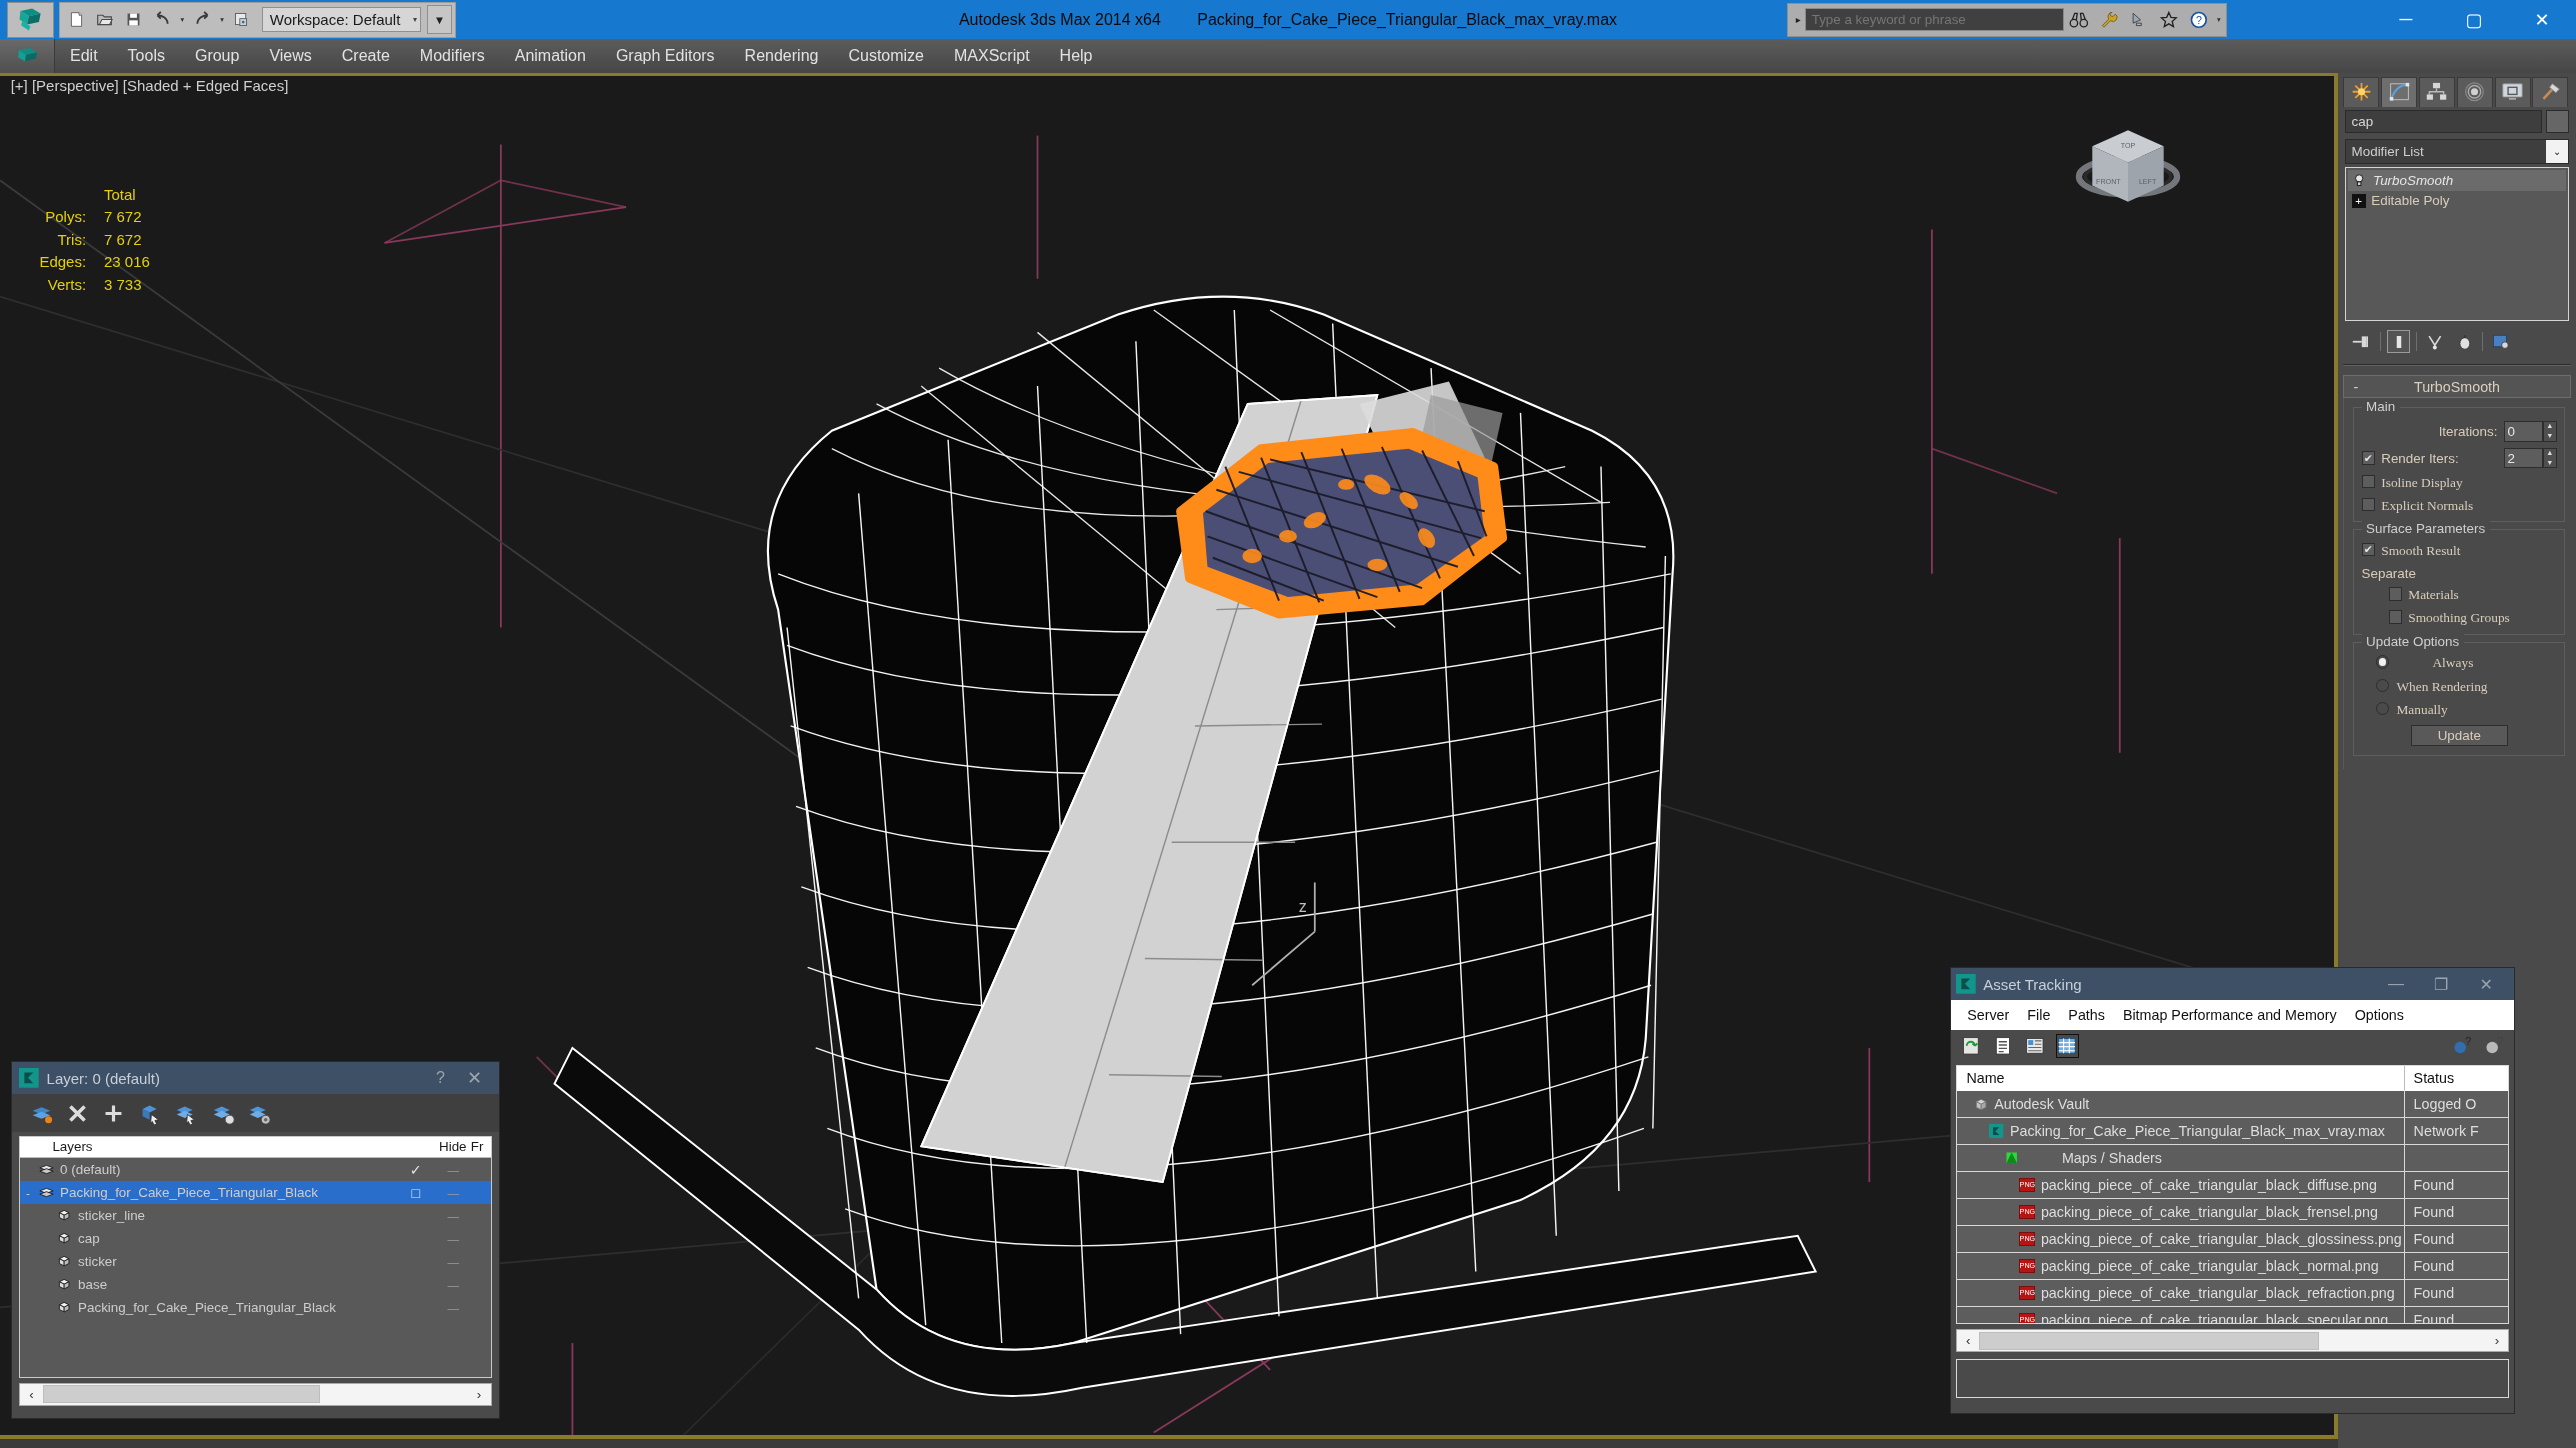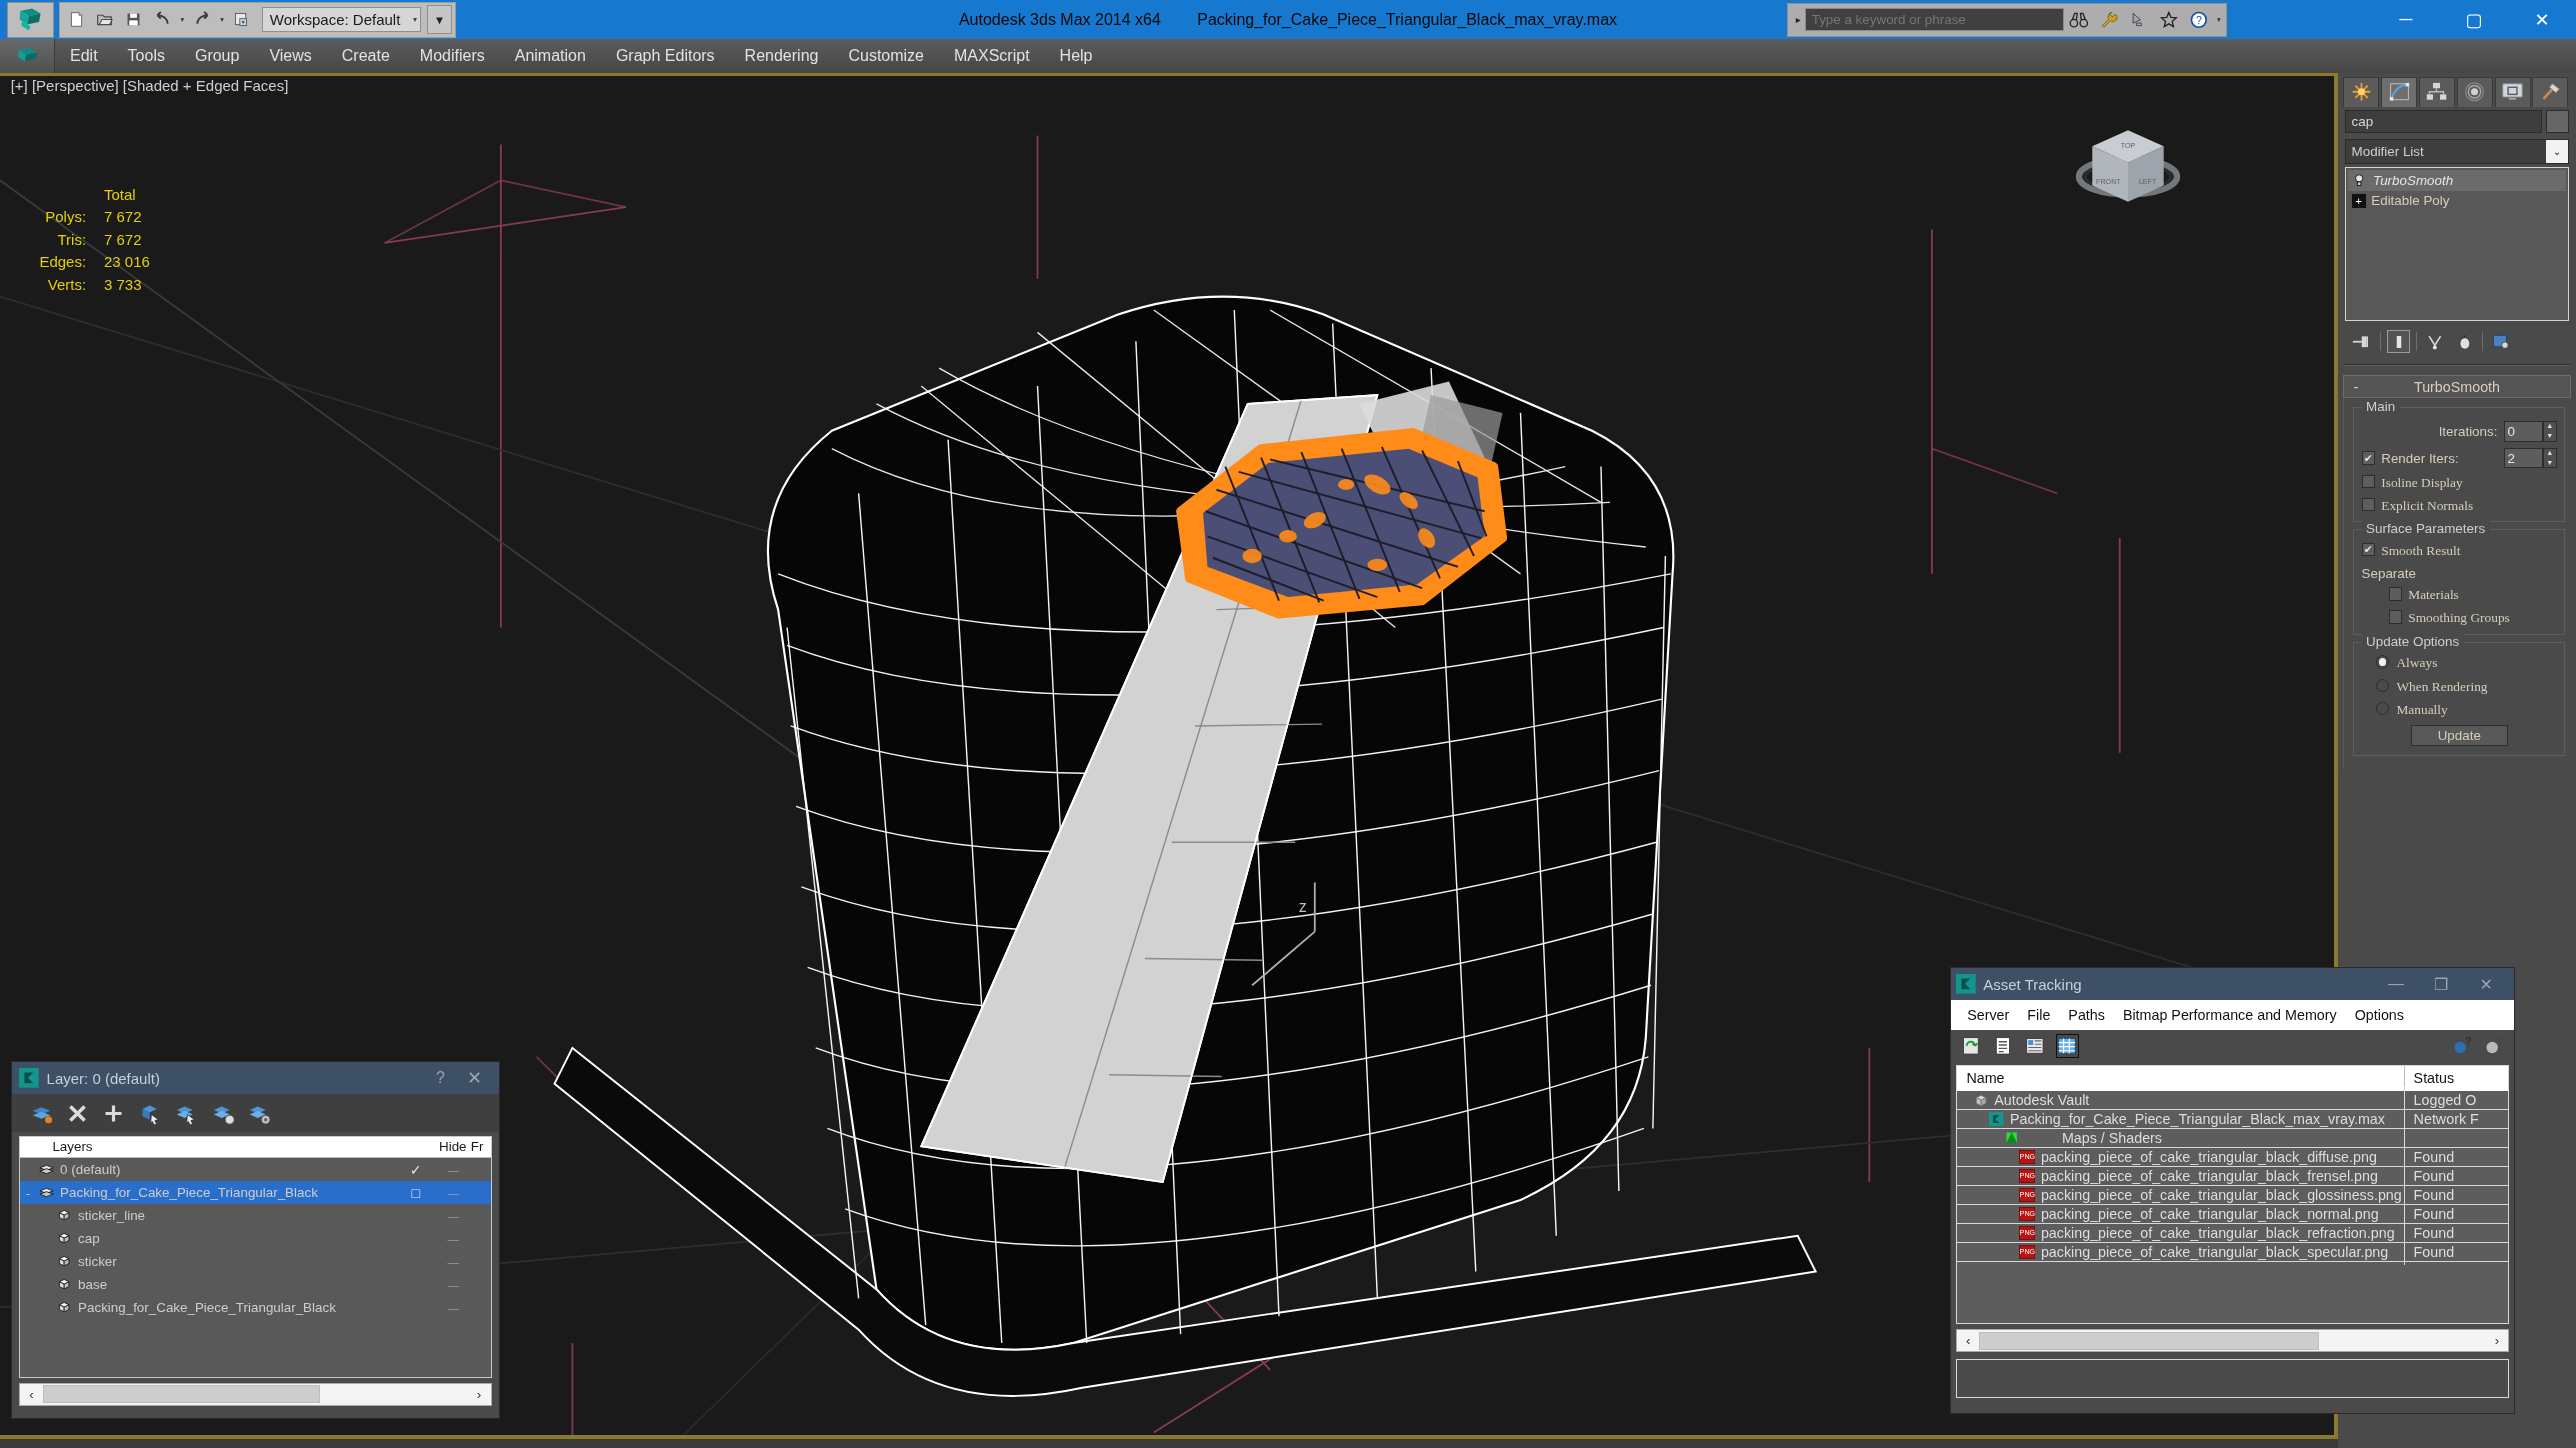--- a/index.html
+++ b/index.html
@@ -177,21 +177,21 @@
     padding:0 9px; gap:10.7px; }
   .at-tools .ti { width:21.5px; height:21.5px; display:flex; align-items:center; justify-content:center;}
   .at-tools .ti.sel { outline:0.9px solid #111; }
   .at-tools .spacer { flex:1; }
   .at-grid { margin:2.7px 5.4px 0 5.4px; border:0.9px solid #d9d9d9; background:#5d5d5d; height:259px;
     overflow:hidden; }
   .at-head { height:25px; background:#fff; display:flex; align-items:center; }
   .at-head .c1 { flex:1; padding-left:9px; color:#111; font-size:14.3px;
     border-right:0.9px solid #bbb; height:25px; line-height:25px;}
   .at-head .c2 { width:103px; padding-left:9px; color:#111; font-size:14.3px; }
-  .at-row { height:19px; display:flex; align-items:center; border-bottom:0.9px solid #d9d9d9; }
+  .at-row { height:27px; display:flex; align-items:center; border-bottom:0.9px solid #d9d9d9; }
   .at-row .c1 { flex:1; display:flex; align-items:center; border-right:0.9px solid #d9d9d9;
     height:27px; color:#dedede; font-size:14.3px; white-space:nowrap; overflow:hidden;}
   .at-row .c2 { width:103px; padding-left:9px; color:#dedede; font-size:14.3px; white-space:nowrap;}
   .at-row .ic { width:18px; height:16px; margin-right:4.5px; display:flex; align-items:center;
     justify-content:center; flex:none;}
   .at-hscroll { margin:5.4px 5.4px 0 5.4px; height:23px; background:#f4f4f4; border:0.9px solid #a9a9a9;
     display:flex; align-items:center; }
   .at-hscroll .ar { width:21.5px; text-align:center; color:#333; font-size:13.4px; }
   .at-hscroll .thumb { width:340px; height:18px; background:#cdcdcd; border:0.9px solid #bdbdbd; }
   .at-status { margin:7.2px 5.4px 0 5.4px; height:39px; background:#4a4a4a; border:0.9px solid #d9d9d9;}
@@ -666,21 +666,21 @@
             <span>Materials</span>
           </div>
           <div class="chk-row ind" style="margin-bottom:0;">
             <span class="cbx"></span>
             <span>Smoothing Groups</span>
           </div>
         </div>
 
         <div class="grp">
           <span class="gt">Update Options</span>
-          <div class="chk-row" style="padding-left:14.3px;">
+          <div class="chk-row" style="padding-left:14.3px;gap:36px;">
             <span class="rdo">
                 <span class="dot"></span>
               </span>
             <span>Always</span>
           </div>
           <div class="chk-row" style="padding-left:14.3px;">
             <span class="rdo"></span>
             <span>When Rendering</span>
           </div>
           <div class="chk-row" style="padding-left:14.3px;">

